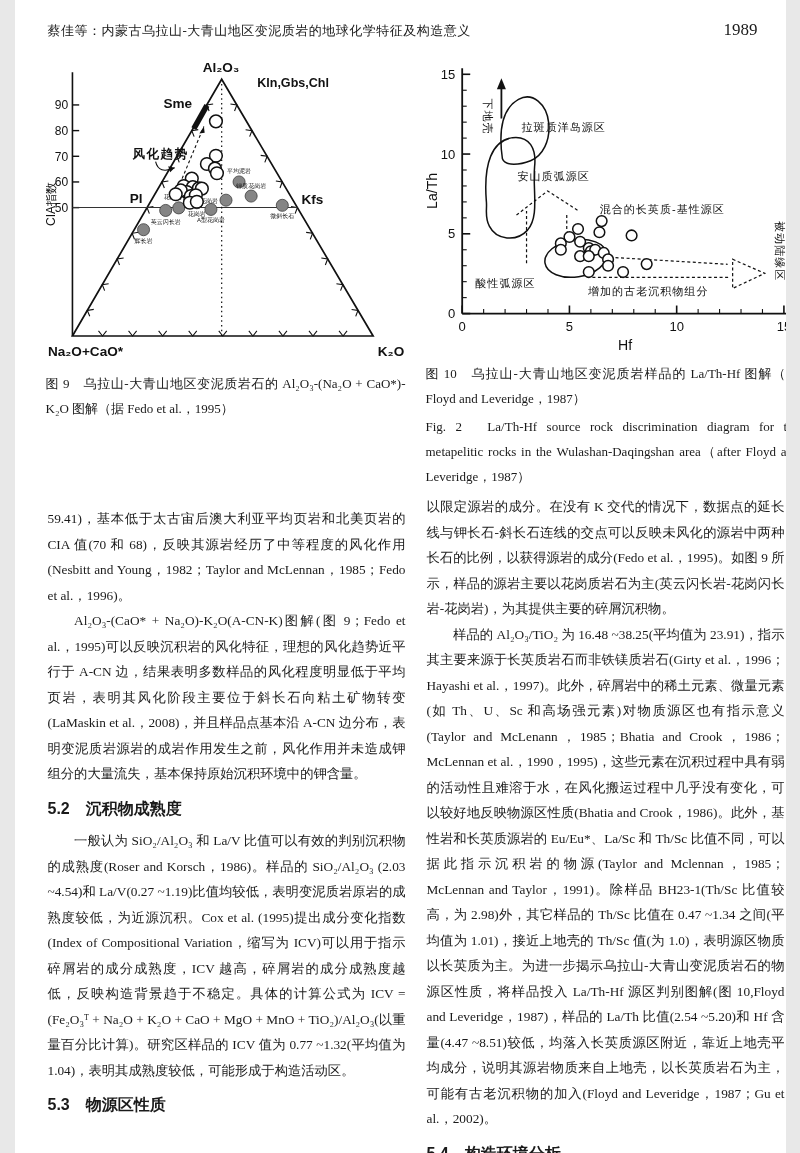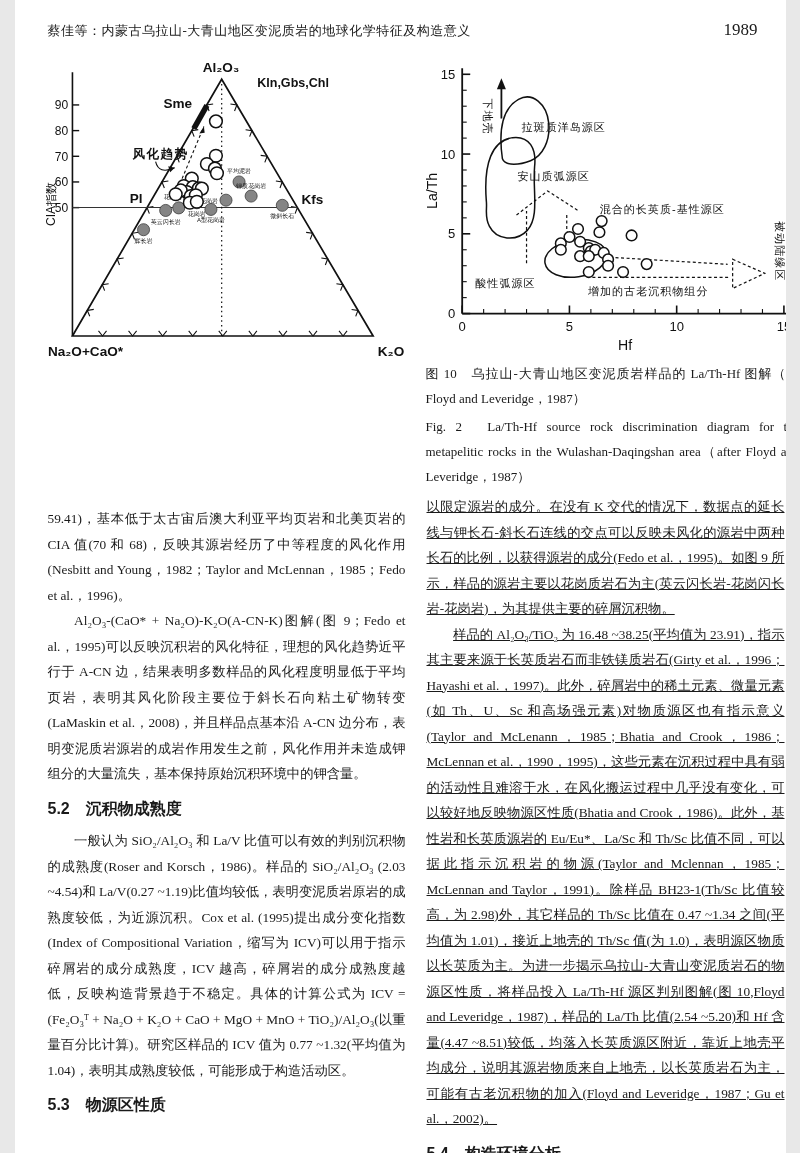--- a/index.html
+++ b/index.html
@@ -11,21 +11,21 @@
   }
   .header{position:absolute;top:20px;left:33px;right:28px;display:flex;justify-content:space-between;align-items:baseline;}
   .running-title{font-size:13px;letter-spacing:.5px;}
   .page-number{font-size:17px;}
   figure{margin:0;padding:0;position:absolute;}
   #fig9{left:31px;top:60px;width:360px;}
   #fig10{left:411px;top:60px;width:374px;}
   .cap{margin:3px 0 0 0;font-size:13px;line-height:25px;text-align:justify;}
   .col{position:absolute;width:358px;font-size:13.3px;line-height:25.5px;text-align:justify;}
   #col-left{left:33px;top:506px;height:640px;}
-  #col-right{left:412px;top:494px;height:652px;text-decoration:underline;}
+  #col-right{left:412px;top:494px;height:652px;}
   .para{margin:0;}
   .para.indent{text-indent:2em;}
   .sec-h{
     margin:9px 0 7px 0;font-weight:bold;font-size:16px;
     font-family:"Liberation Sans","DejaVu Sans",sans-serif;
     text-align:left;
   }
   svg text{font-family:"Liberation Sans","DejaVu Sans",sans-serif;fill:#111;}
   svg .axis-num{font-size:13px;}
   svg .big-lab{font-size:13.5px;font-weight:bold;}
@@ -145,20 +145,21 @@
           <circle cx="155" cy="127.75780000000003" r="6.3" fill="#fff" stroke="#111" stroke-width="1.5"></circle>
           <circle cx="140" cy="131.07670000000002" r="6.3" fill="#fff" stroke="#111" stroke-width="1.5"></circle>
           <circle cx="134" cy="129.5449" r="6.3" fill="#fff" stroke="#111" stroke-width="1.5"></circle>
           <circle cx="129" cy="133.3744" r="6.3" fill="#fff" stroke="#111" stroke-width="1.5"></circle>
           <circle cx="144" cy="135.16150000000002" r="6.3" fill="#fff" stroke="#111" stroke-width="1.5"></circle>
           <circle cx="149" cy="134.39560000000003" r="6.3" fill="#fff" stroke="#111" stroke-width="1.5"></circle>
           <circle cx="143" cy="141.79930000000002" r="6.3" fill="#fff" stroke="#111" stroke-width="1.5"></circle>
           <circle cx="150" cy="140.77810000000002" r="6.3" fill="#fff" stroke="#111" stroke-width="1.5"></circle>
         </g>
     </svg>
+    <p class="cap">图 9　乌拉山-大青山地区变泥质岩石的 Al₂O₃-(Na₂O + CaO*)-K₂O 图解（据 Fedo et al.，1995）</p>
   </figure>
 
   <figure id="fig10">
     <svg viewBox="0 0 372 292" width="374" height="294">
 
       <line x1="36" y1="8" x2="36" y2="252" stroke="#111" stroke-width="1.8"></line>
       <line x1="36" y1="252" x2="362" y2="252" stroke="#111" stroke-width="1.8"></line>
       <g>
           <line x1="36" y1="252" x2="36" y2="244" stroke="#111" stroke-width="1.6"></line>
           <line x1="36" y1="252" x2="44" y2="252" stroke="#111" stroke-width="1.6"></line>

